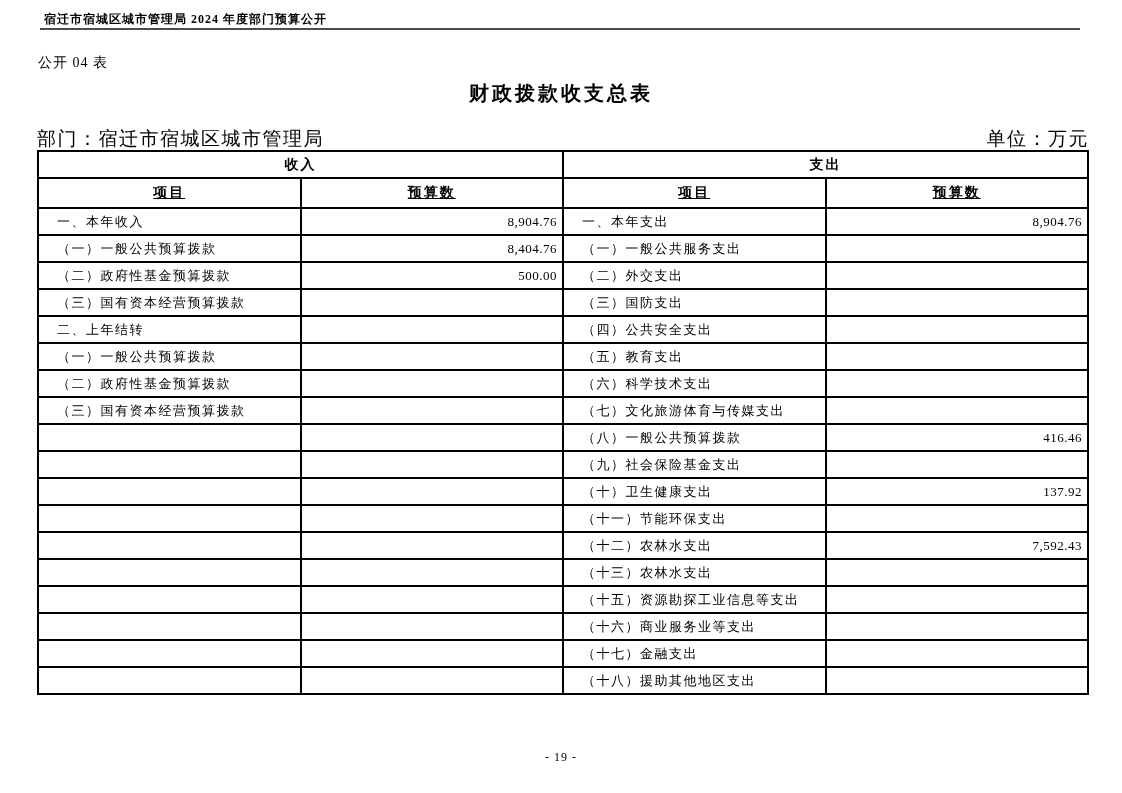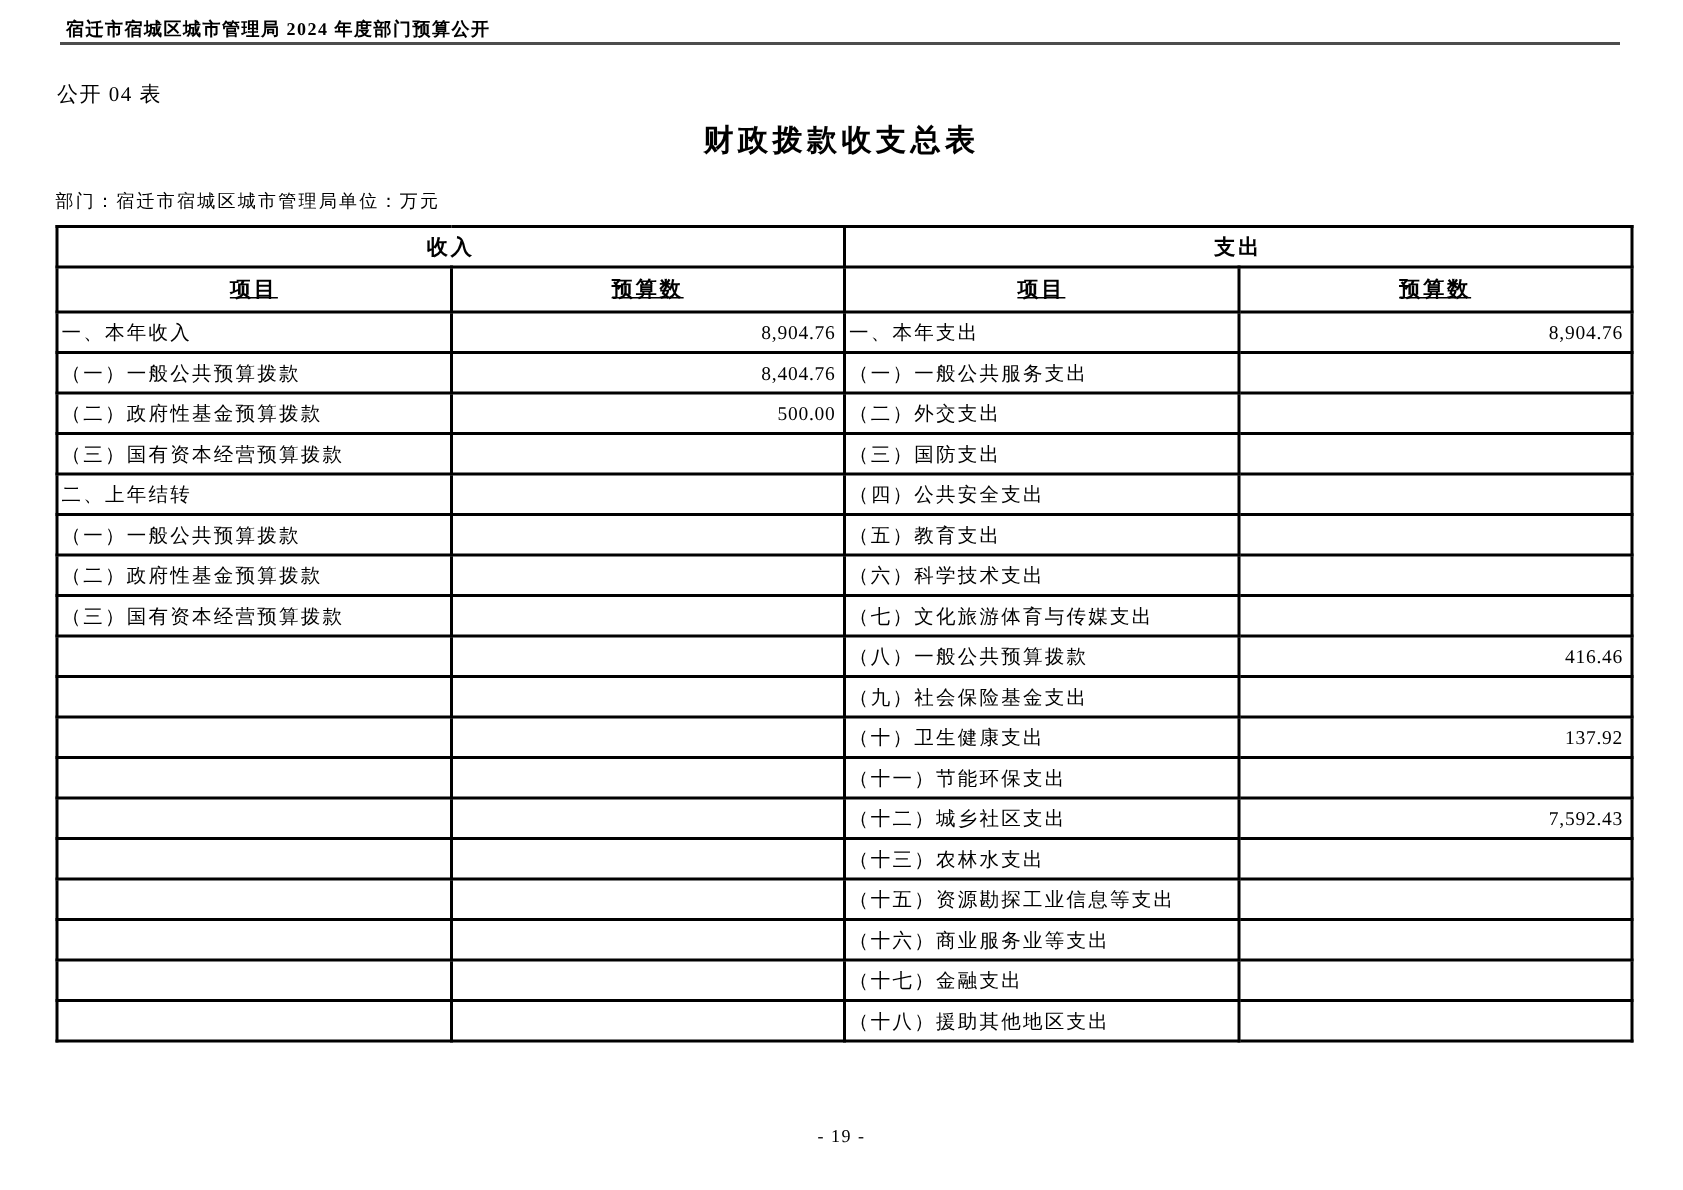--- a/index.html
+++ b/index.html
@@ -49,21 +49,22 @@
     font-size: 20px;
     font-weight: bold;
     letter-spacing: 3px;
   }
   .meta-row {
     position: absolute;
     top: 126px;
     left: 37px;
     width: 1052px;
     display: flex;
-    font-size: 12px;
+    justify-content: space-between;
+    font-size: 19px;
     letter-spacing: 1.5px;
   }
   table.budget-table {
     position: absolute;
     top: 150px;
     left: 37px;
     width: 1052px;
     border-collapse: collapse;
     table-layout: fixed;
   }
@@ -76,21 +77,21 @@
   .budget-table th {
     font-size: 14px;
     font-weight: bold;
     letter-spacing: 2px;
     text-align: center;
   }
   .section-row th { height: 25px; }
   .colhead-row th { height: 28px; text-decoration: underline; }
   .budget-table tbody td { height: 25px; font-size: 13px; }
   td.item {
-    padding-left: 2px;
+    padding-left: 18px;
     letter-spacing: 1.5px;
     text-align: left;
   }
   td.num {
     padding-right: 5px;
     text-align: right;
     letter-spacing: 0.5px;
   }
   .page-footer {
     position: absolute;
@@ -207,21 +208,21 @@
       </tr>
       <tr>
         <td class="item"></td>
         <td class="num"></td>
         <td class="item">（十一）节能环保支出</td>
         <td class="num"></td>
       </tr>
       <tr>
         <td class="item"></td>
         <td class="num"></td>
-        <td class="item">（十二）城乡社区支出</td>
+        <td class="item">（十二）农林水支出</td>
         <td class="num">7,592.43</td>
       </tr>
       <tr>
         <td class="item"></td>
         <td class="num"></td>
         <td class="item">（十三）农林水支出</td>
         <td class="num"></td>
       </tr>
       <tr>
         <td class="item"></td>

